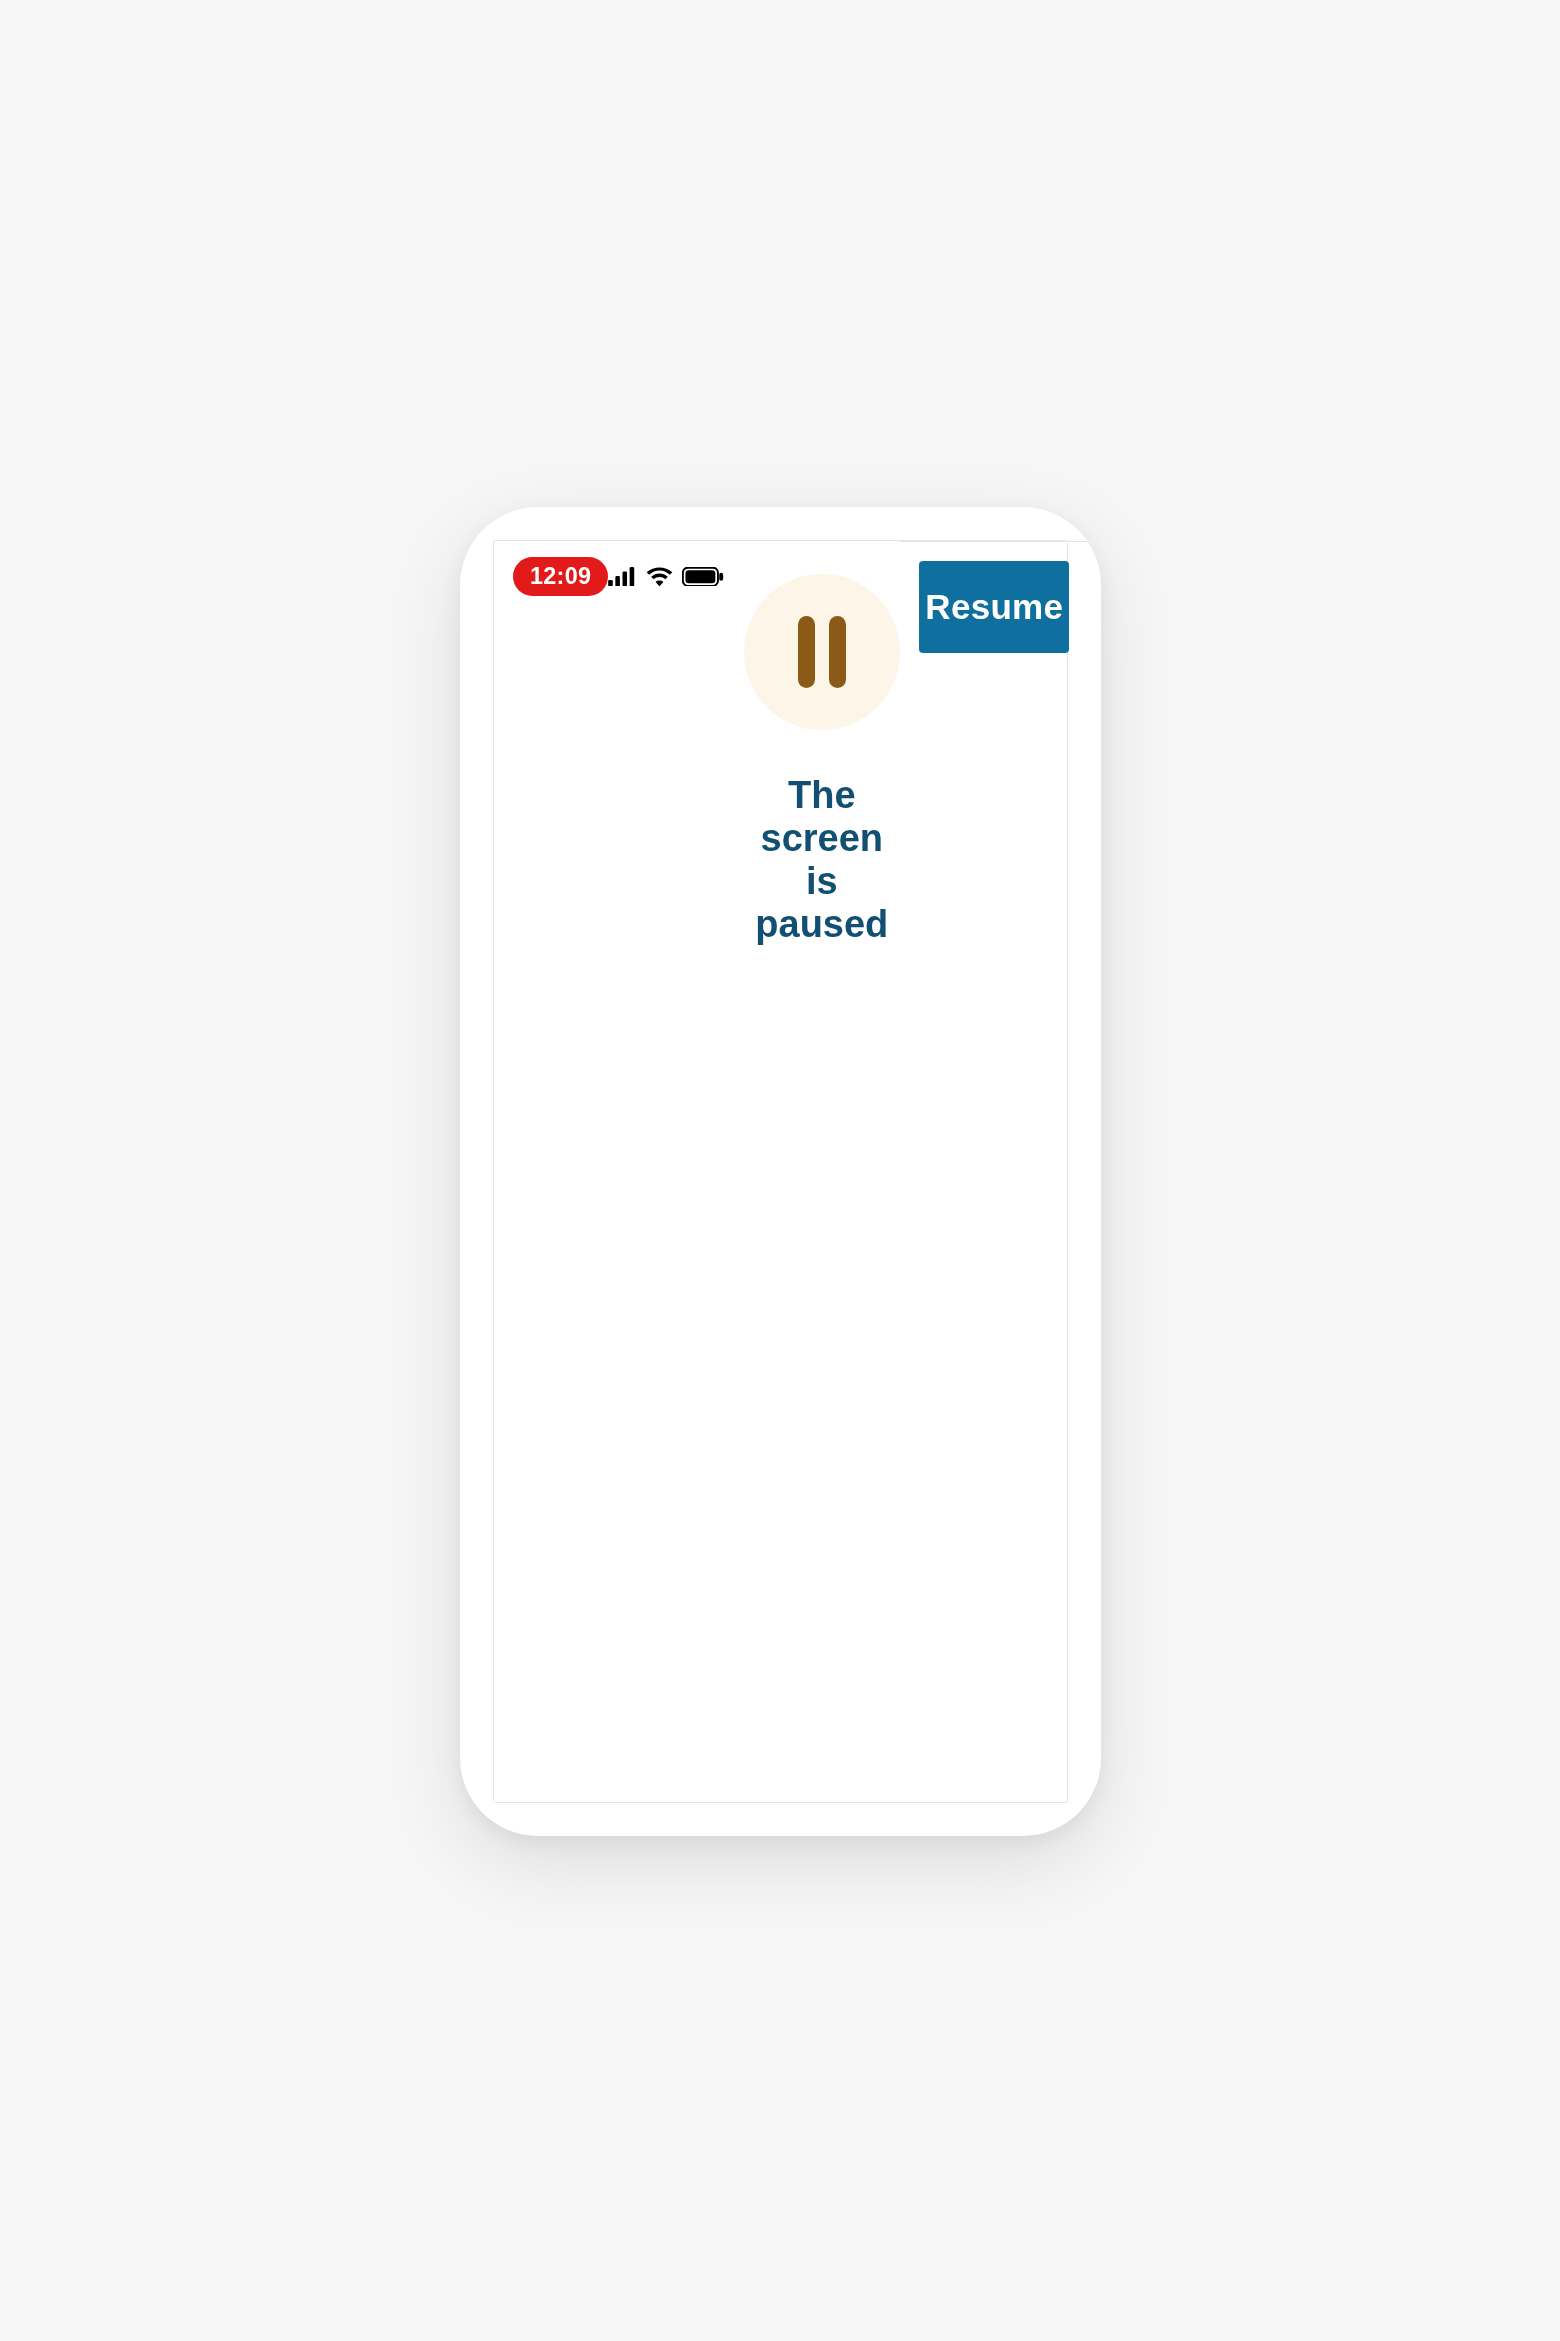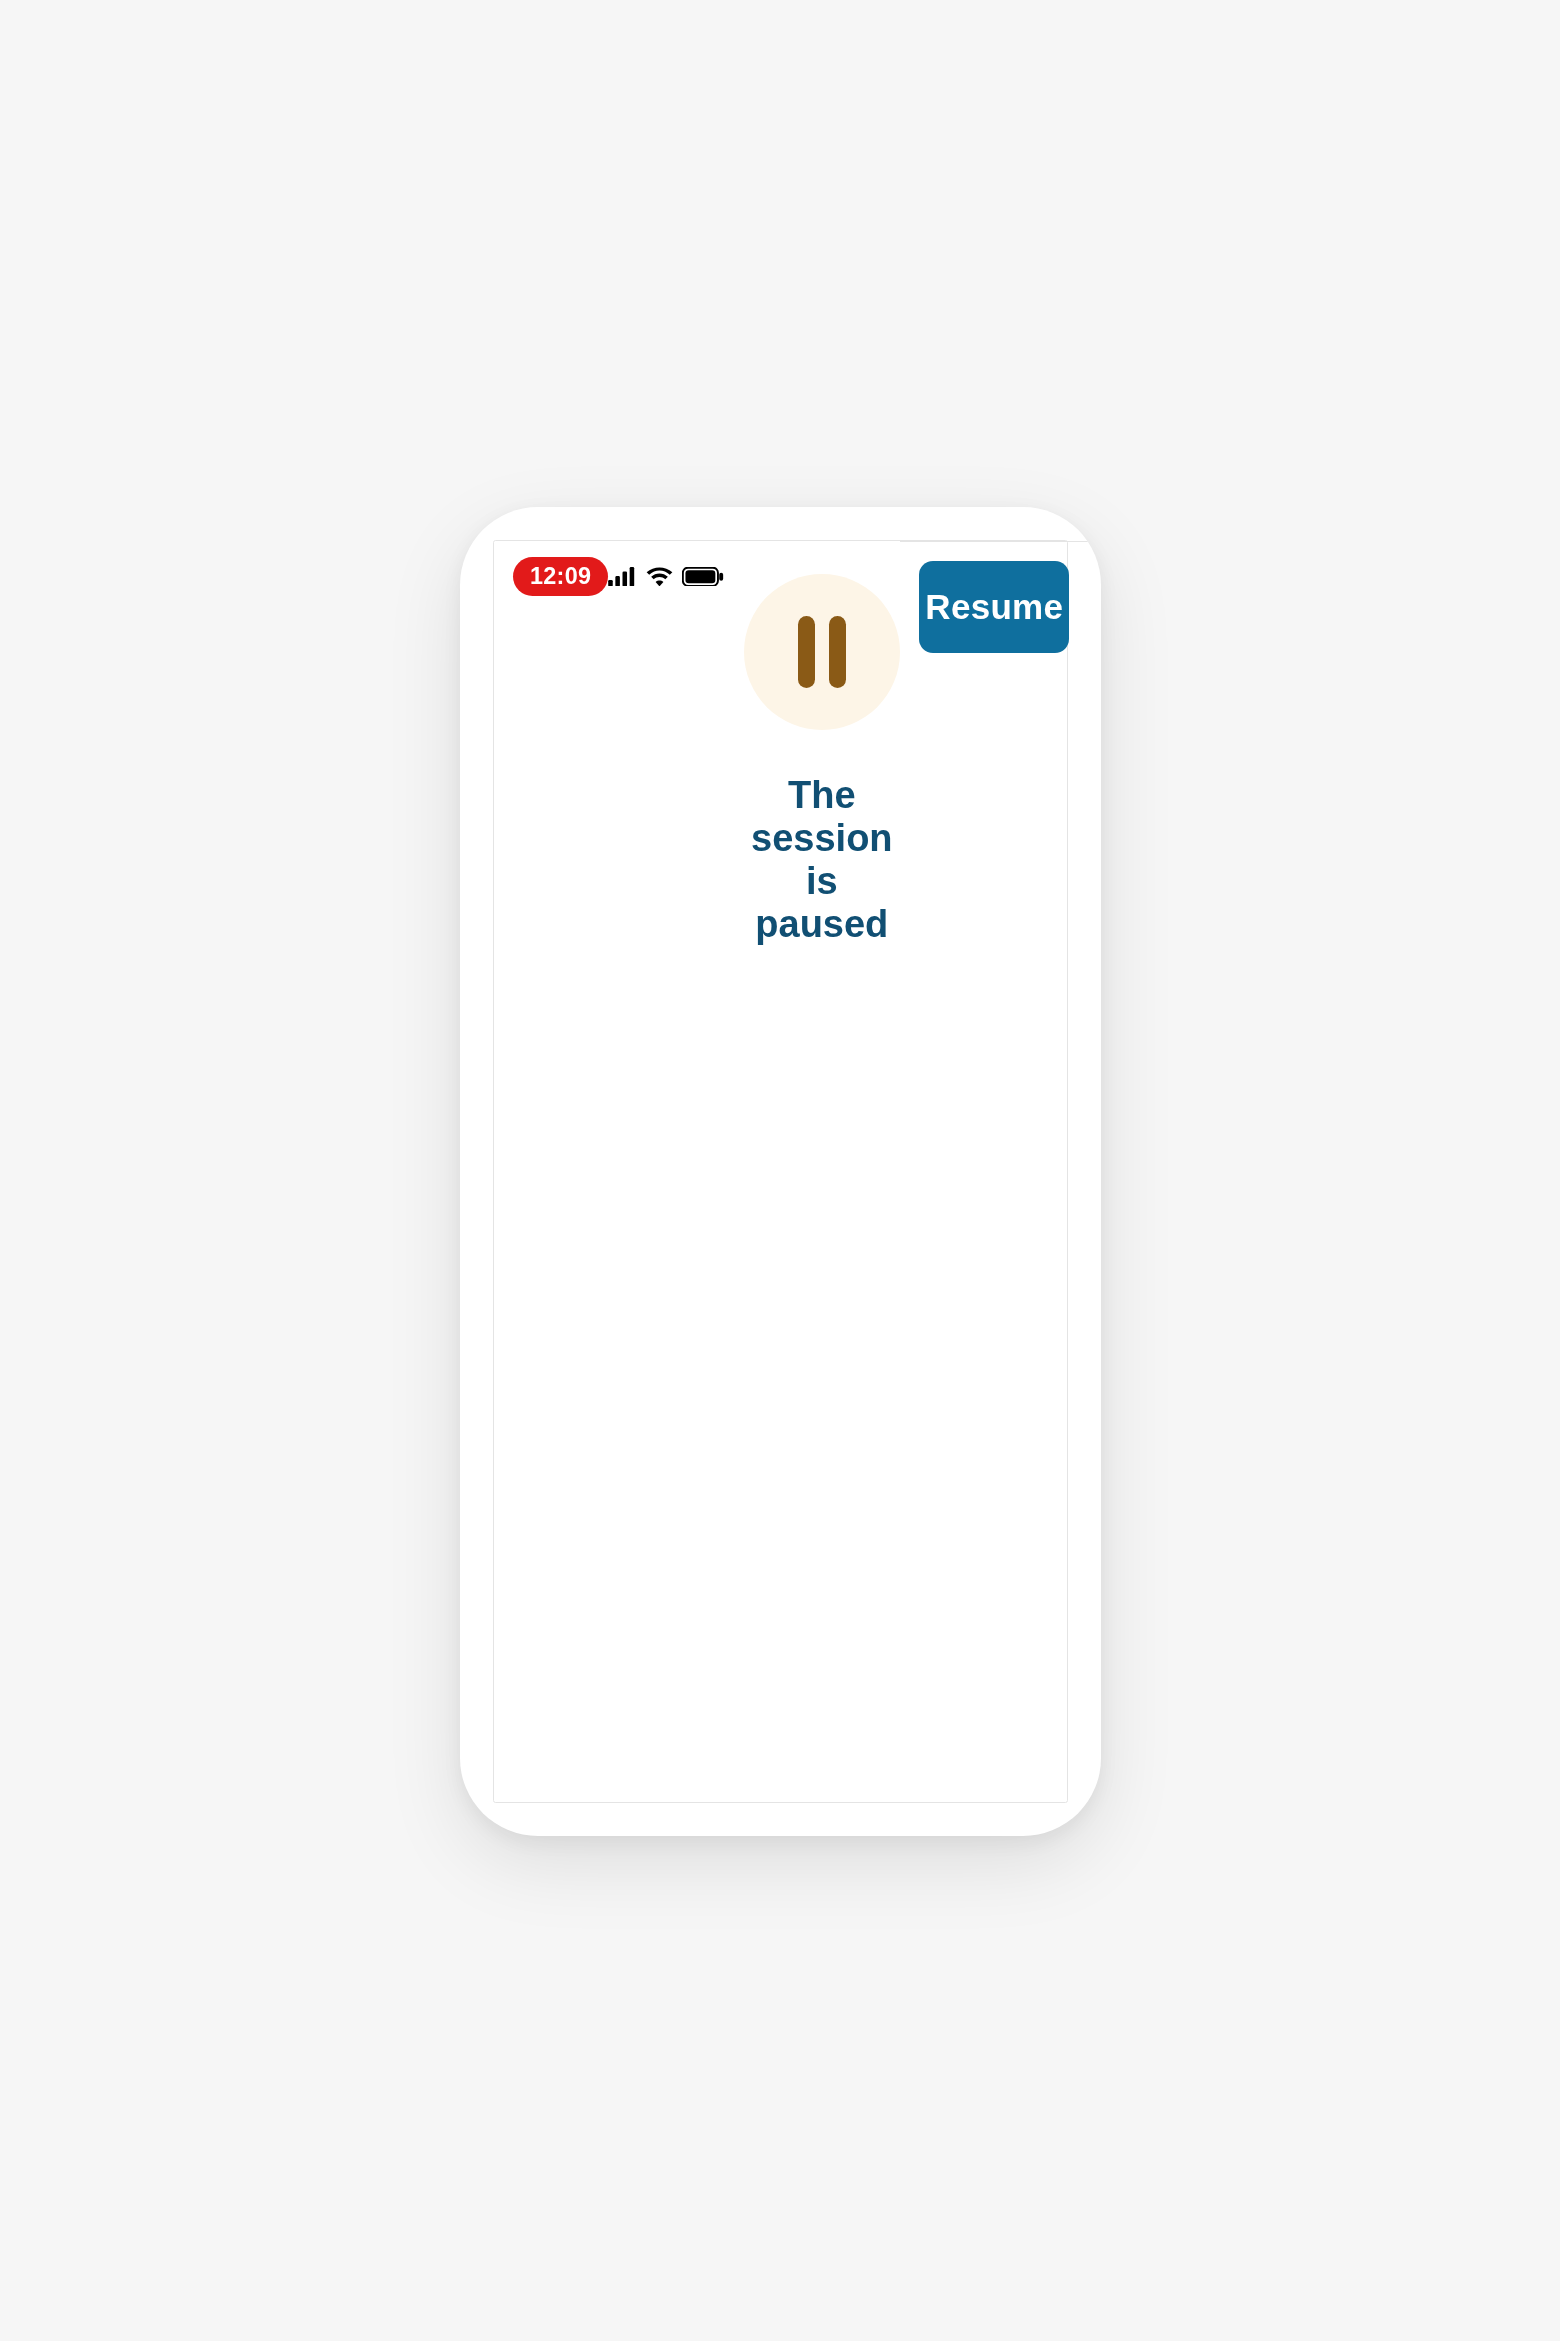--- a/index.html
+++ b/index.html
@@ -125,21 +125,21 @@
   .footer {
     border-top: 1.3px solid #e4e4e4;
     padding: 19.5px;
     display: flex;
   }
   .resume-btn {
     flex: 1;
     background: #0f6f9e;
     color: #ffffff;
     border: none;
-    border-radius: 14px;
+    border-radius: 4px;
     height: 92px;
     font-size: 35px;
     font-weight: 700;
     letter-spacing: 0.3px;
     cursor: pointer;
   }
 </style>
 </head>
 <body>
 
@@ -179,21 +179,21 @@
           </span>
         </div>
       </div>
 
       <div class="content">
         <div class="pause-circle">
           <div class="pause-bar"></div>
           <div class="pause-bar"></div>
         </div>
 
-        <div class="title">The session is paused</div>
+        <div class="title">The screen is paused</div>
 
       </div>
 
       <div class="footer">
         <button class="resume-btn">Resume</button>
       </div>
 
     </div>
   </div>
 </div>

